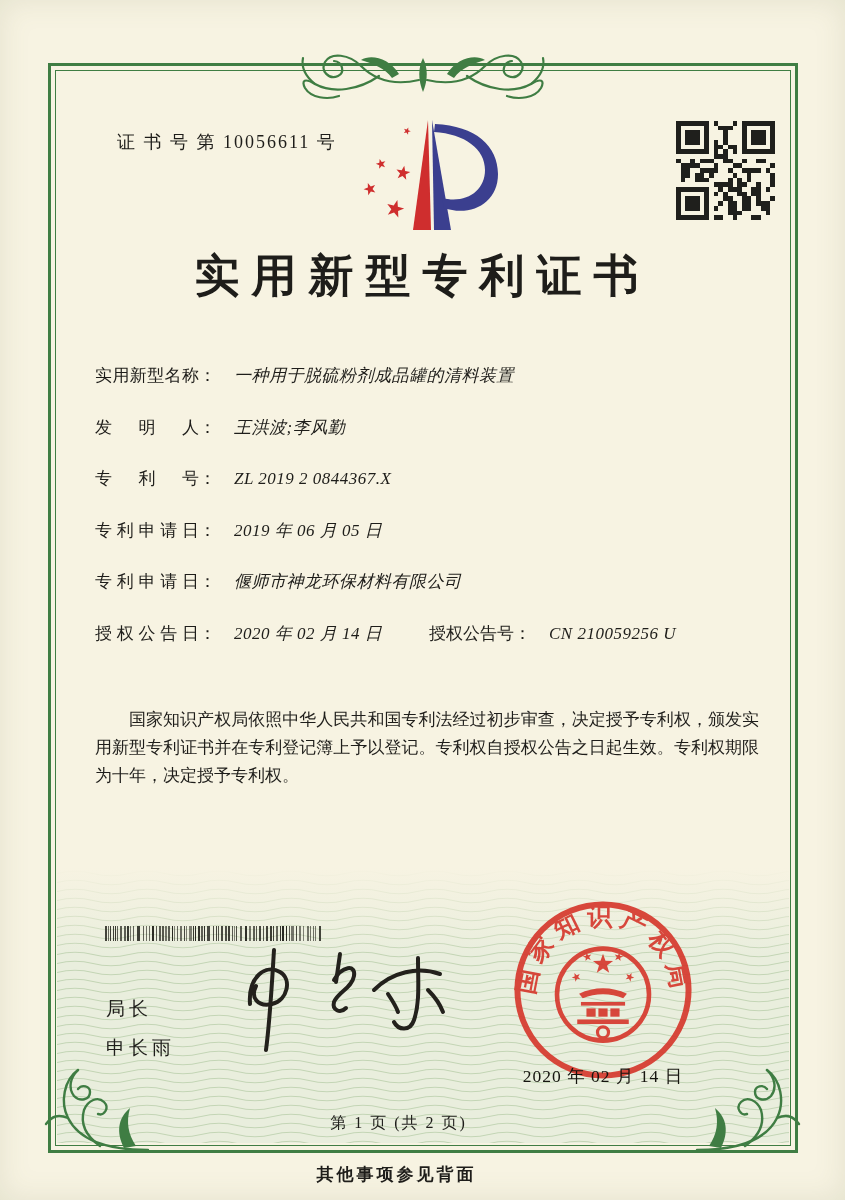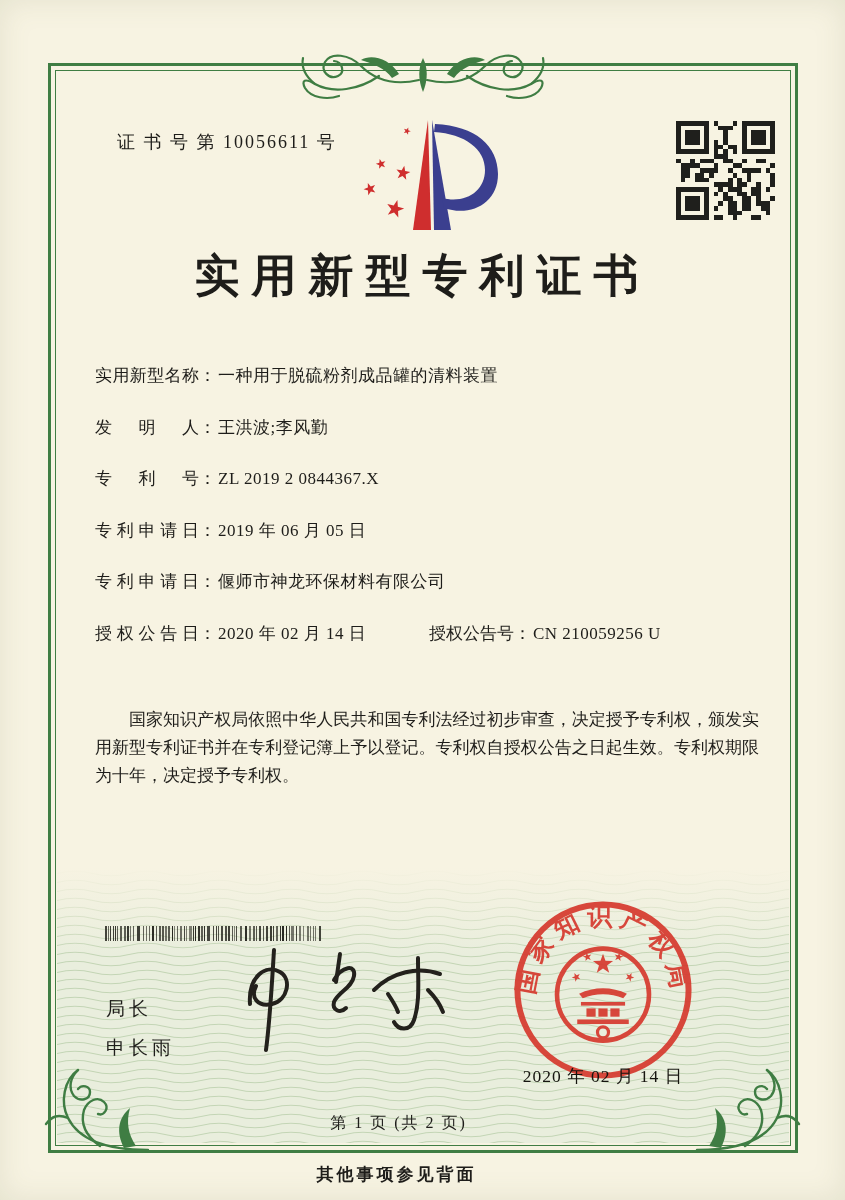--- a/index.html
+++ b/index.html
@@ -24,21 +24,21 @@
   .ornament{position:absolute;}
   .cert-no{position:absolute;left:93px;top:130px;font-size:18px;letter-spacing:2px;margin-left:24px;}
   .logo{position:absolute;left:343px;top:110px;}
   .qr{position:absolute;left:676px;top:121px;}
   .title{position:absolute;left:0;top:246px;width:100%;text-align:center;
     font-size:45px;font-weight:bold;letter-spacing:12px;}
   .fields{position:absolute;left:95px;top:364px;width:680px;}
   .f-row{height:51.5px;position:relative;font-size:17px;}
   .lbl{display:inline-block;width:104px;text-align:justify;text-align-last:justify;vertical-align:top;}
   .colon{display:inline-block;}
-  .val{margin-left:2px;letter-spacing:.5px;}
+  .val{margin-left:18px;letter-spacing:.5px;font-style:italic;}
   .grant-right{position:absolute;left:334px;top:0;}
   .paras{position:absolute;left:95px;top:706px;width:664px;font-size:17px;
     line-height:28px;text-align:justify;}
   .paras p{margin:0;text-indent:2em;}
   .barcode{position:absolute;left:105px;top:926px;}
   .seal{position:absolute;left:511px;top:898px;opacity:.92;}
   .seal-date{position:absolute;left:512px;top:1064px;width:182px;text-align:center;
     font-size:17.5px;letter-spacing:1px;color:#15140f;}
   .director{position:absolute;left:106px;top:996px;
     font-family:"Liberation Sans","DejaVu Sans",sans-serif;font-size:19px;letter-spacing:4px;}

